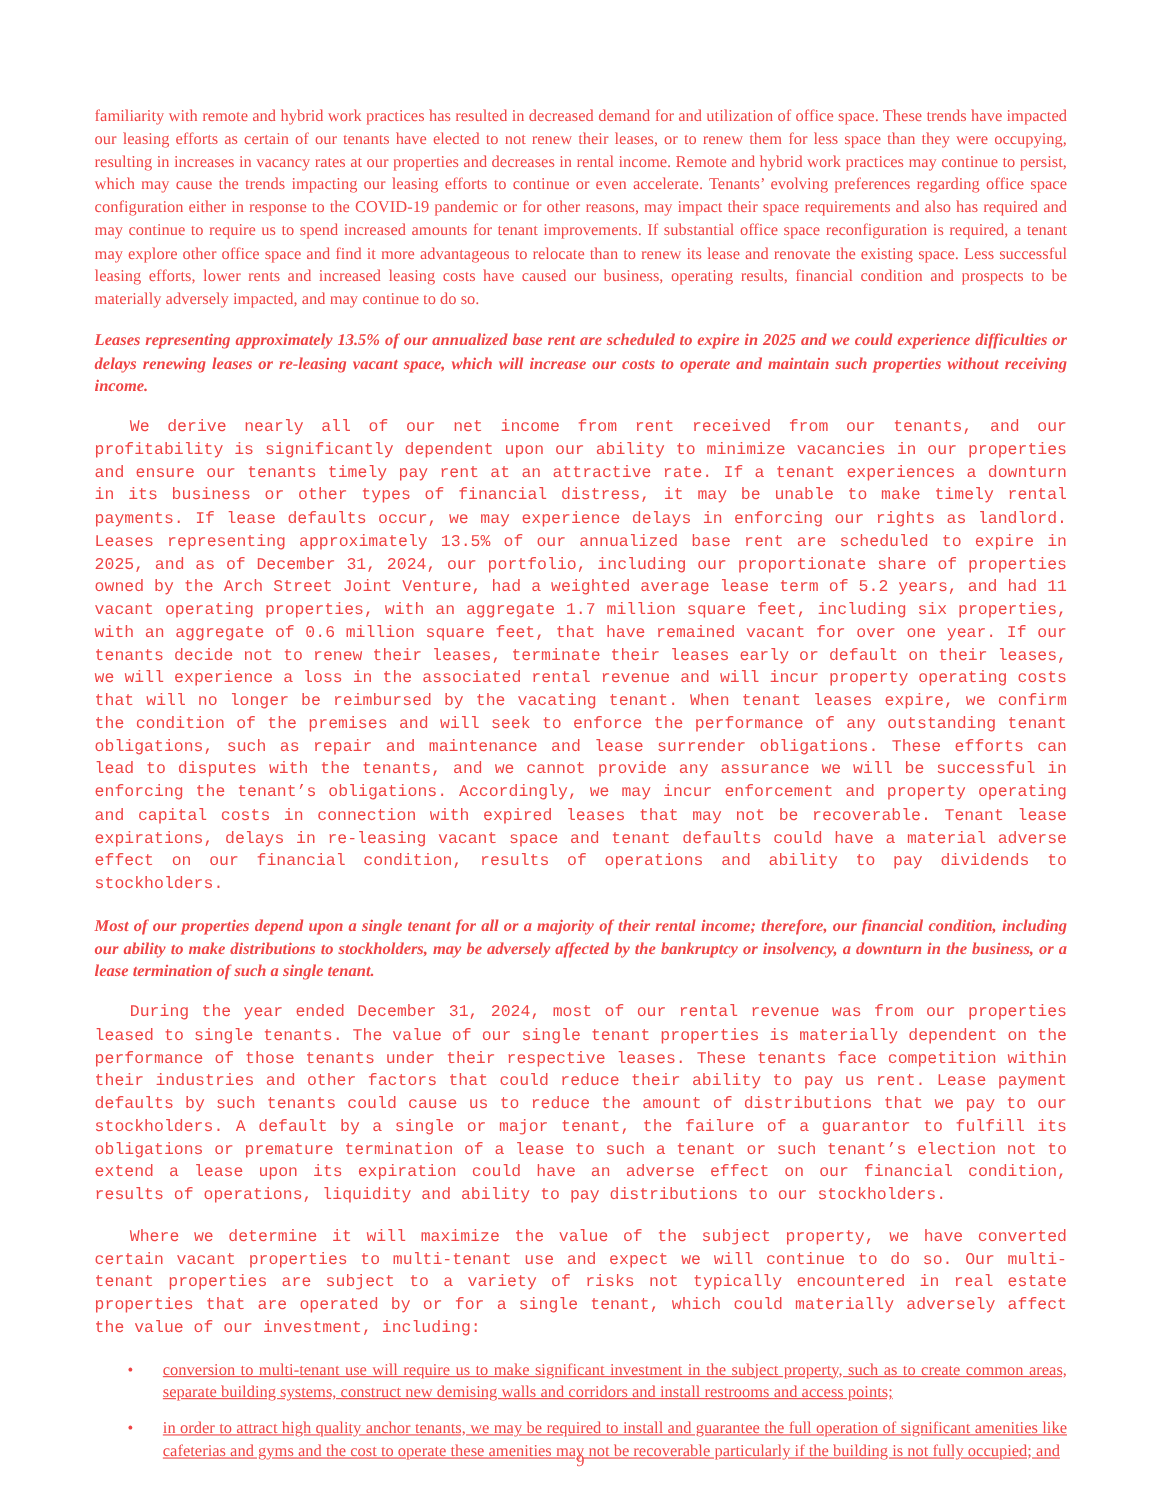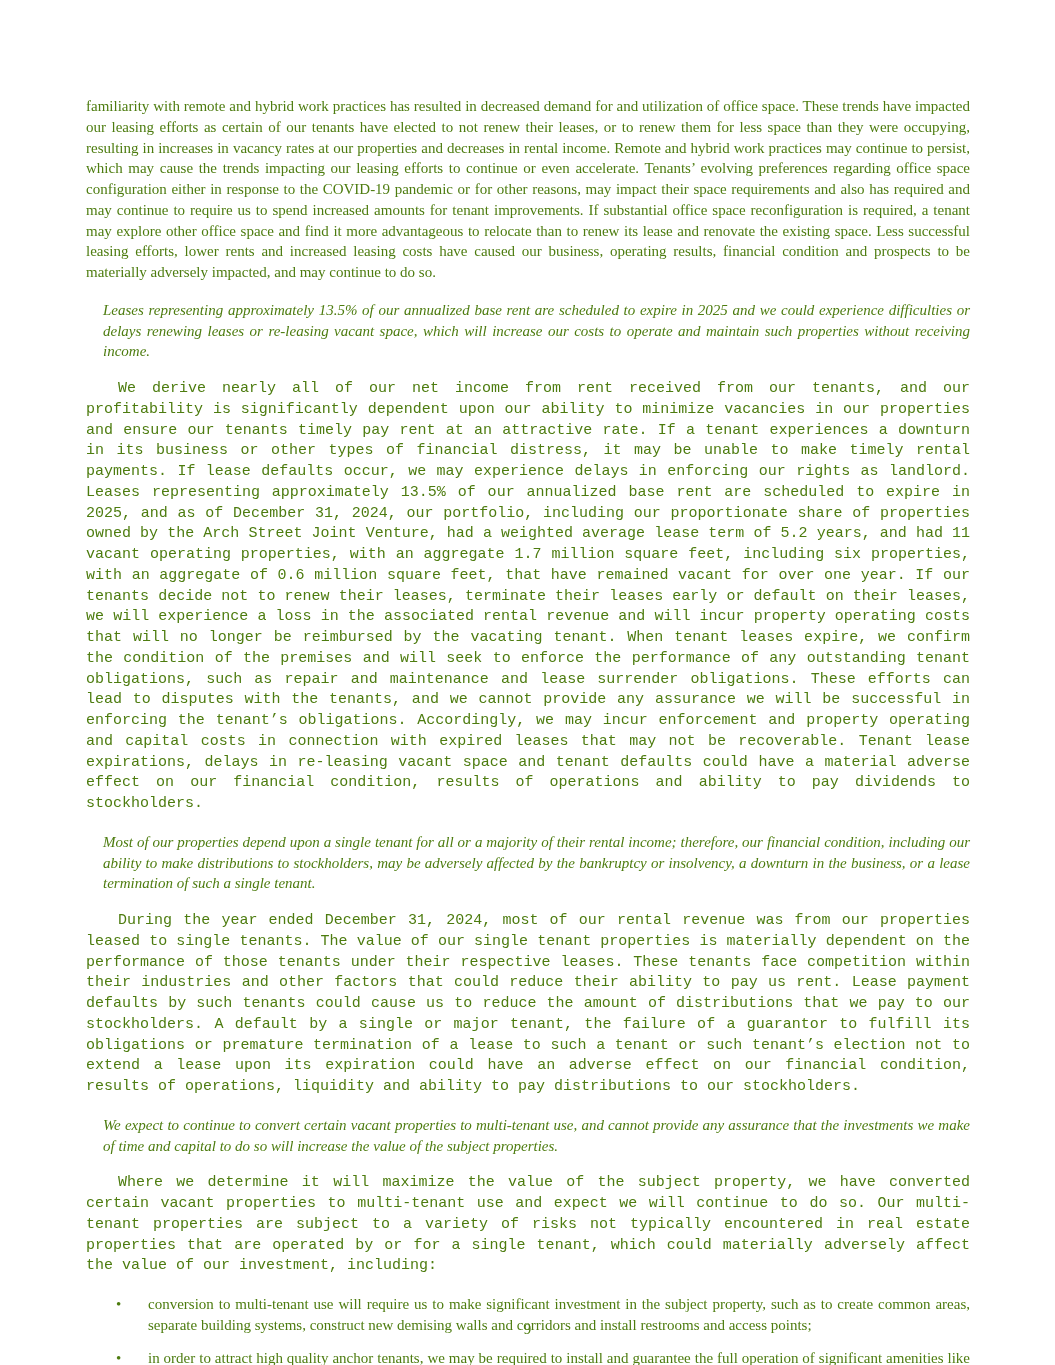--- a/index.html
+++ b/index.html
@@ -6,56 +6,57 @@
     margin: 0;
     padding: 0;
     background: #ffffff;
   }
   .page {
     position: relative;
     width: 1055px;
     height: 1365px;
     box-sizing: border-box;
     background: #ffffff;
-    color: #4d7c0f;
+    color: #ef4444;
     font-family: "Liberation Serif", "DejaVu Serif", serif;
     font-size: 15px;
     line-height: 20.75px;
     padding: 96px 85px 0 86px;
     overflow: hidden;
   }
   .para {
     margin: 0 0 17px 0;
     text-align: justify;
   }
   .para.indent {
     text-indent: 32px;
     font-family: Liberation Mono, monospace;
   }
   .heading {
-    margin: 3px 0 17px 17px;
-    font-weight: normal;
+    margin: 3px 0 17px 0;
+    font-weight: bold;
     font-style: italic;
     text-align: justify;
   }
   .bullet-list {
     margin: 0;
   }
   .bullet-item {
     display: flex;
     margin-bottom: 12px;
   }
   .bullet-marker {
     flex: 0 0 62px;
     box-sizing: border-box;
     padding-left: 30px;
   }
   .bullet-text {
     flex: 1 1 auto;
     text-align: justify;
+    text-decoration: underline;
   }
   .page-number {
     position: absolute;
     left: 0;
     right: 0;
     bottom: 25px;
     text-align: center;
   }
 </style>
 </head>
@@ -66,21 +67,20 @@
   <p class="para">familiarity with remote and hybrid work practices has resulted in decreased demand for and utilization of office space. These trends have impacted our leasing efforts as certain of our tenants have elected to not renew their leases, or to renew them for less space than they were occupying, resulting in increases in vacancy rates at our properties and decreases in rental income. Remote and hybrid work practices may continue to persist, which may cause the trends impacting our leasing efforts to continue or even accelerate. Tenants’ evolving preferences regarding office space configuration either in response to the COVID-19 pandemic or for other reasons, may impact their space requirements and also has required and may continue to require us to spend increased amounts for tenant improvements. If substantial office space reconfiguration is required, a tenant may explore other office space and find it more advantageous to relocate than to renew its lease and renovate the existing space. Less successful leasing efforts, lower rents and increased leasing costs have caused our business, operating results, financial condition and prospects to be materially adversely impacted, and may continue to do so.</p>
 
   <p class="heading">Leases representing approximately 13.5% of our annualized base rent are scheduled to expire in 2025 and we could experience difficulties or delays renewing leases or re-leasing vacant space, which will increase our costs to operate and maintain such properties without receiving income.</p>
 
   <p class="para indent">We derive nearly all of our net income from rent received from our tenants, and our profitability is significantly dependent upon our ability to minimize vacancies in our properties and ensure our tenants timely pay rent at an attractive rate. If a tenant experiences a downturn in its business or other types of financial distress, it may be unable to make timely rental payments. If lease defaults occur, we may experience delays in enforcing our rights as landlord. Leases representing approximately 13.5% of our annualized base rent are scheduled to expire in 2025, and as of December 31, 2024, our portfolio, including our proportionate share of properties owned by the Arch Street Joint Venture, had a weighted average lease term of 5.2 years, and had 11 vacant operating properties, with an aggregate 1.7 million square feet, including six properties, with an aggregate of 0.6 million square feet, that have remained vacant for over one year. If our tenants decide not to renew their leases, terminate their leases early or default on their leases, we will experience a loss in the associated rental revenue and will incur property operating costs that will no longer be reimbursed by the vacating tenant. When tenant leases expire, we confirm the condition of the premises and will seek to enforce the performance of any outstanding tenant obligations, such as repair and maintenance and lease surrender obligations. These efforts can lead to disputes with the tenants, and we cannot provide any assurance we will be successful in enforcing the tenant’s obligations. Accordingly, we may incur enforcement and property operating and capital costs in connection with expired leases that may not be recoverable. Tenant lease expirations, delays in re-leasing vacant space and tenant defaults could have a material adverse effect on our financial condition, results of operations and ability to pay dividends to stockholders.</p>
 
   <p class="heading">Most of our properties depend upon a single tenant for all or a majority of their rental income; therefore, our financial condition, including our ability to make distributions to stockholders, may be adversely affected by the bankruptcy or insolvency, a downturn in the business, or a lease termination of such a single tenant.</p>
 
   <p class="para indent">During the year ended December 31, 2024, most of our rental revenue was from our properties leased to single tenants. The value of our single tenant properties is materially dependent on the performance of those tenants under their respective leases. These tenants face competition within their industries and other factors that could reduce their ability to pay us rent. Lease payment defaults by such tenants could cause us to reduce the amount of distributions that we pay to our stockholders. A default by a single or major tenant, the failure of a guarantor to fulfill its obligations or premature termination of a lease to such a tenant or such tenant’s election not to extend a lease upon its expiration could have an adverse effect on our financial condition, results of operations, liquidity and ability to pay distributions to our stockholders.</p>
 
-  <p class="heading">We expect to continue to convert certain vacant properties to multi-tenant use, and cannot provide any assurance that the investments we make of time and capital to do so will increase the value of the subject properties.</p>
 
   <p class="para indent">Where we determine it will maximize the value of the subject property, we have converted certain vacant properties to multi-tenant use and expect we will continue to do so. Our multi-tenant properties are subject to a variety of risks not typically encountered in real estate properties that are operated by or for a single tenant, which could materially adversely affect the value of our investment, including:</p>
 
   <div class="bullet-list">
 
     <div class="bullet-item">
       <span class="bullet-marker">•</span>
       <span class="bullet-text">conversion to multi-tenant use will require us to make significant investment in the subject property, such as to create common areas, separate building systems, construct new demising walls and corridors and install restrooms and access points;</span>
     </div>
 

